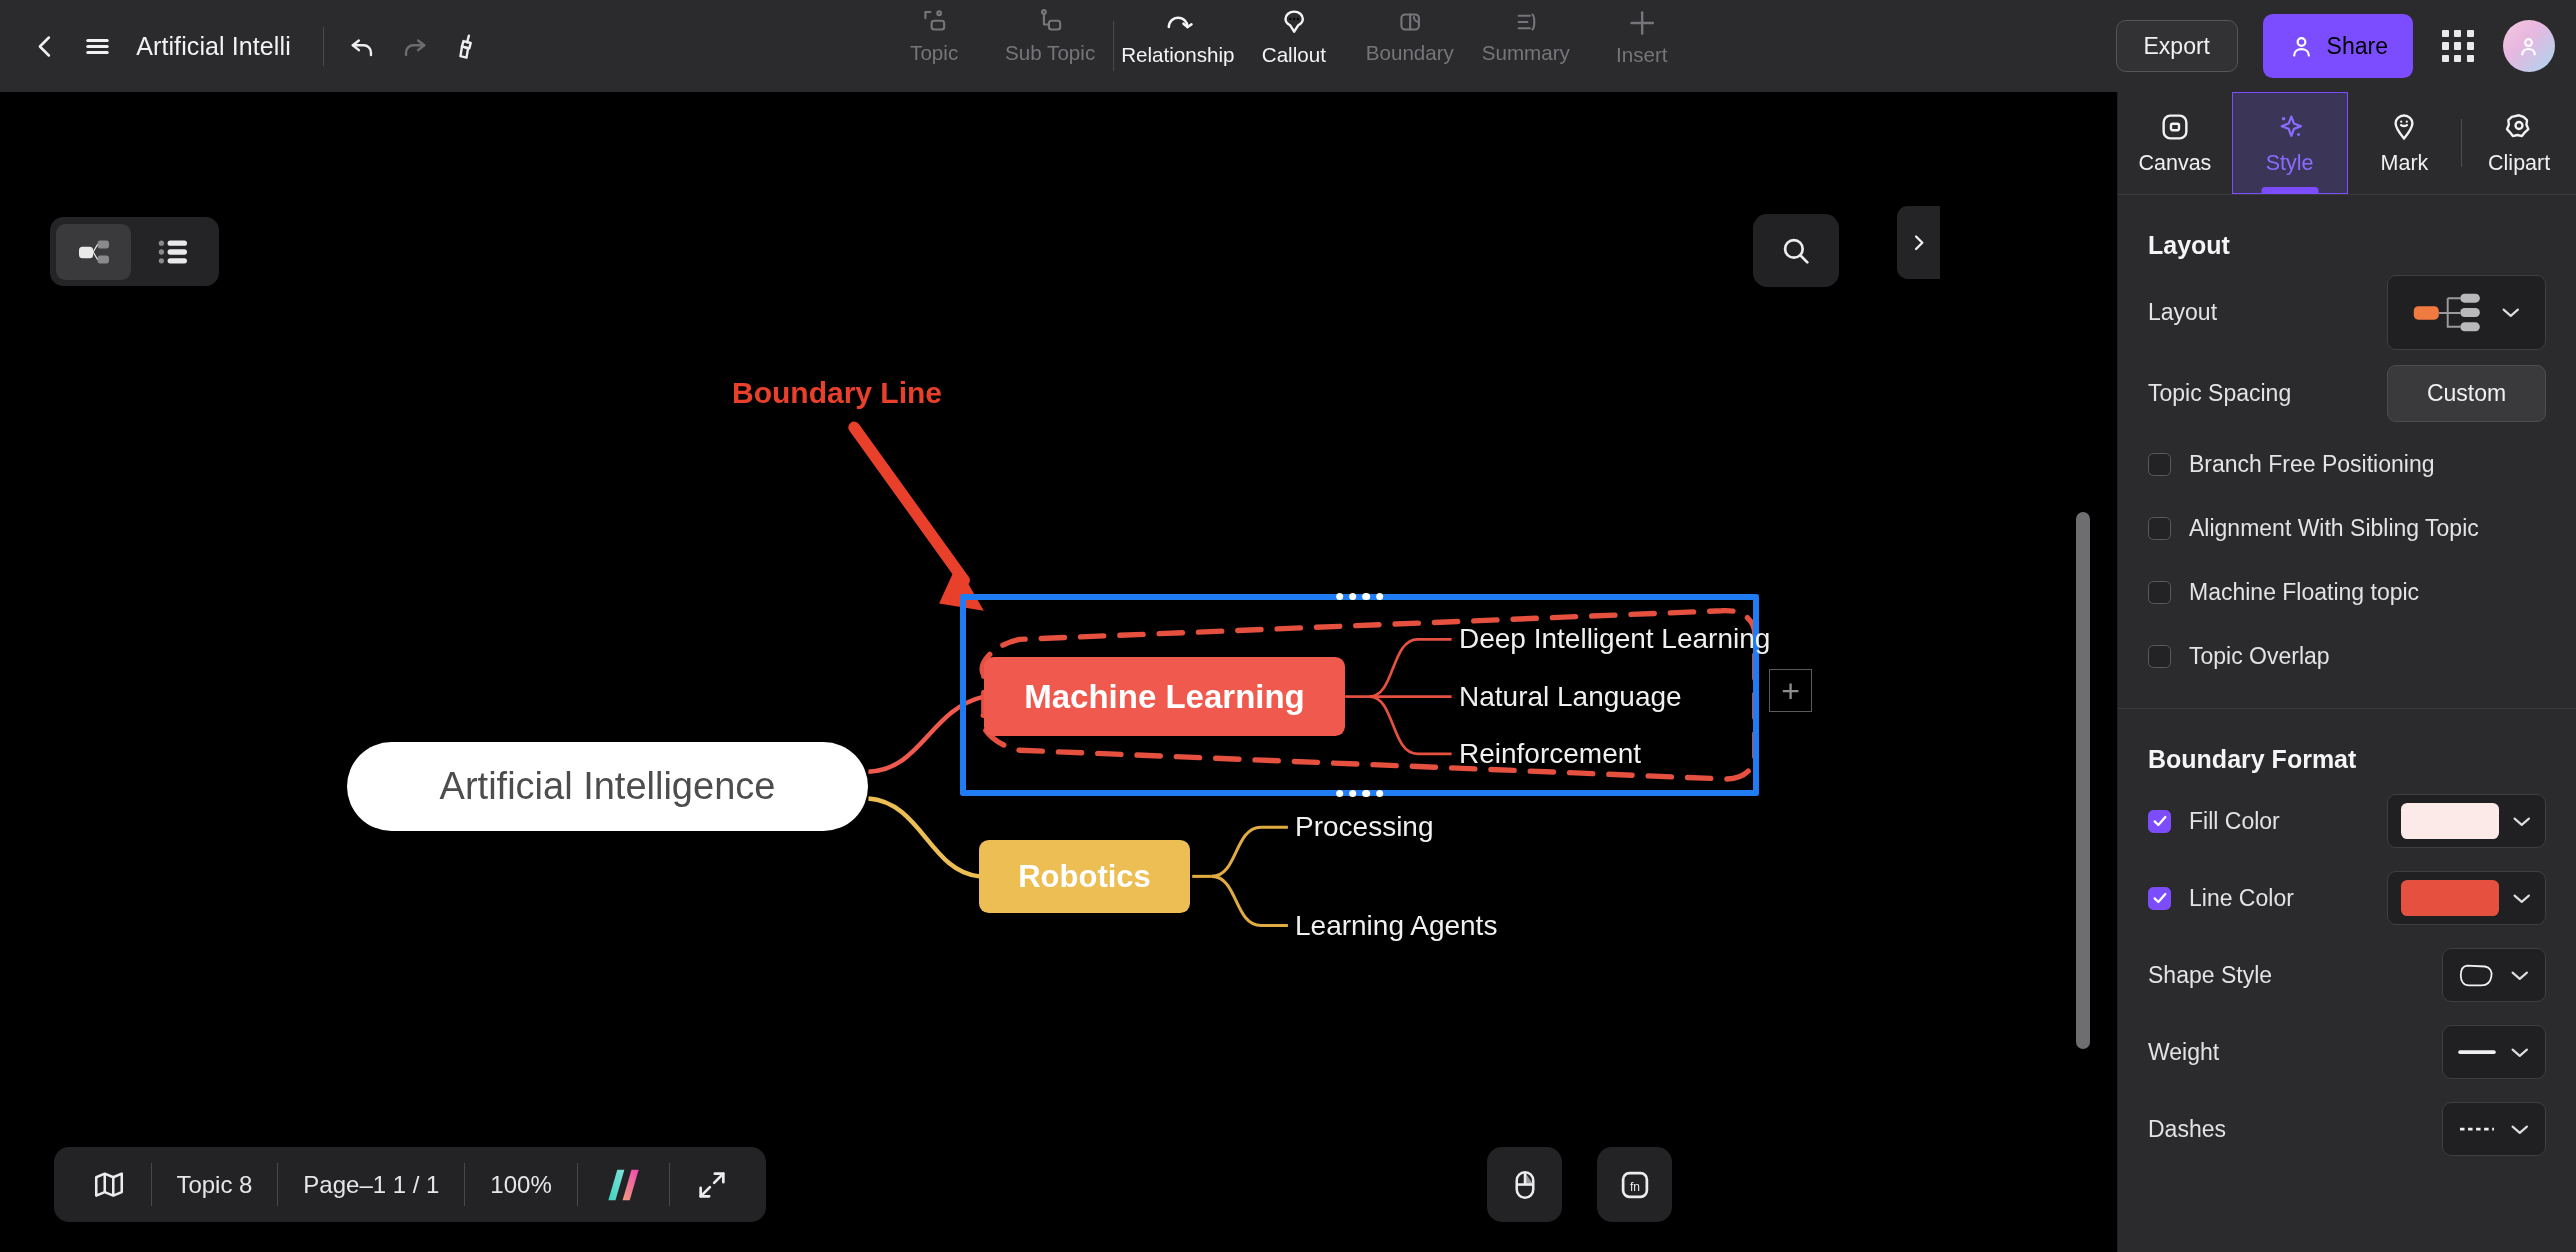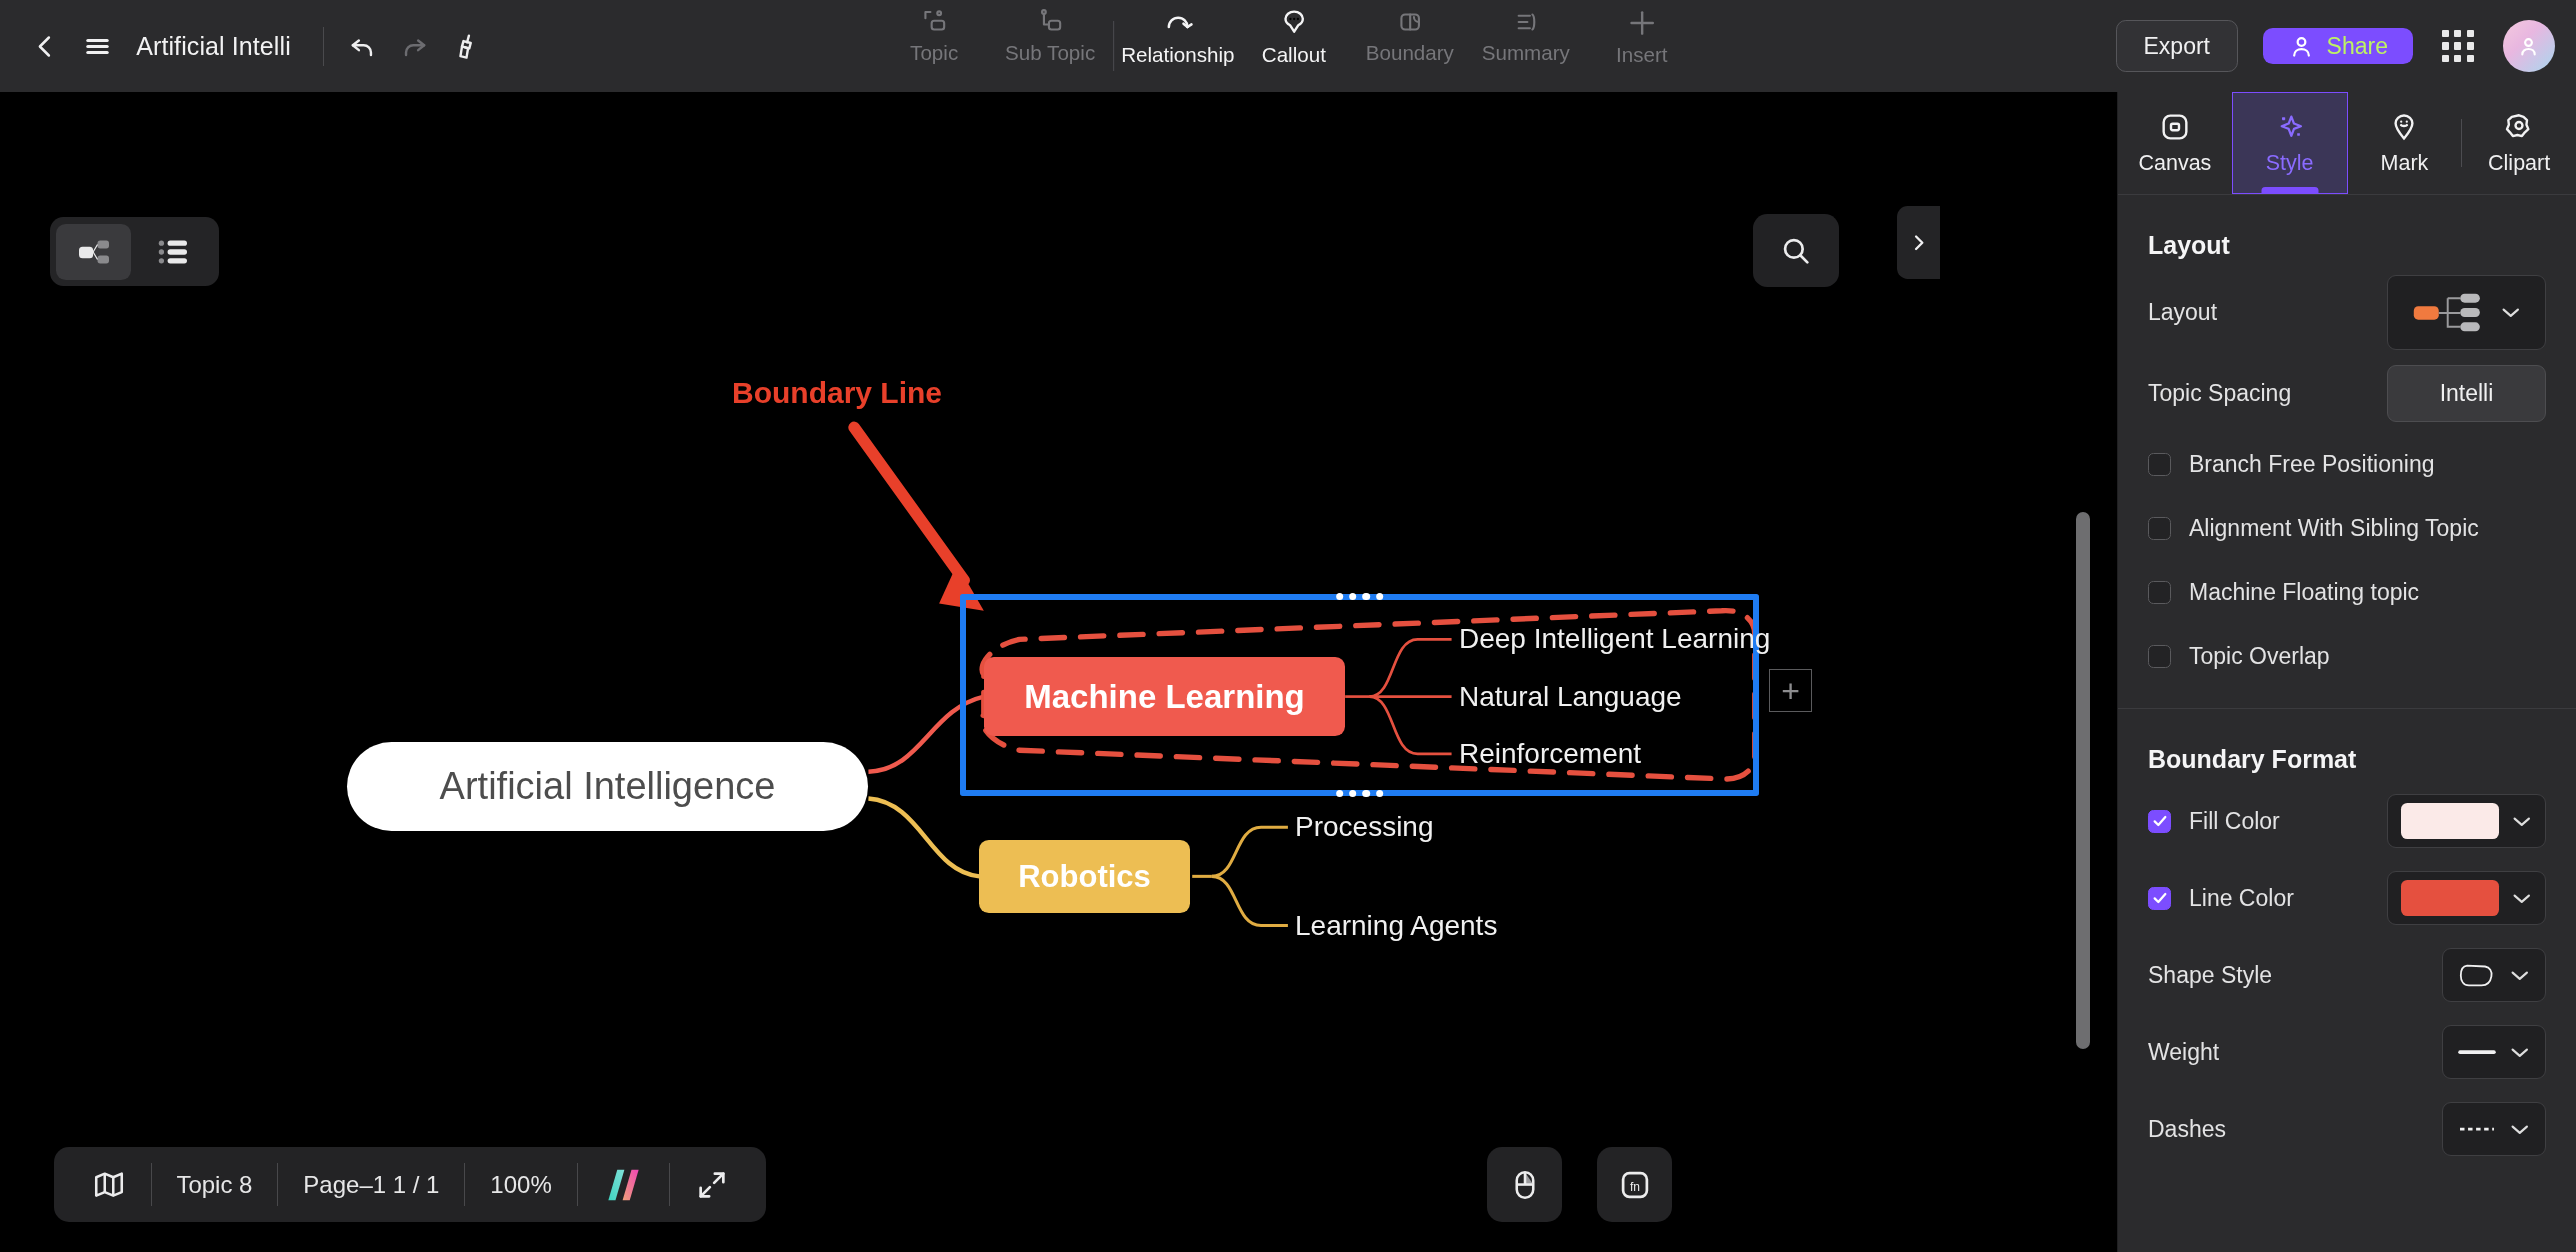--- a/index.html
+++ b/index.html
@@ -47,22 +47,22 @@
   .tb-right {
     position:absolute; right:21.5px; top:0; height:92px;
     display:flex; align-items:center; gap:25px;
   }
   .btn-export {
     height:52px; padding:0 27px; border:0.9px solid #56565a; border-radius:9.8px;
     color:#f0f0f1; font-size:23px; display:flex; align-items:center; cursor:pointer;
     background:#323235;
   }
   .btn-share {
-    height:36px; padding:8px 25px; border-radius:9.8px; background:#7c4dff;
-    color:#bef264; font-size:23px; display:flex; align-items:center; gap:11.6px; cursor:pointer;
+    height:64px; padding:8px 25px; border-radius:9.8px; background:#7c4dff;
+    color:#000000; font-size:23px; display:flex; align-items:center; gap:11.6px; cursor:pointer;
   }
   .grid-icon { display:grid; grid-template-columns:repeat(3,7.2px); gap:5.4px; cursor:pointer; padding:3.6px; }
   .grid-icon i { width:7.2px; height:7.2px; background:#e9e9ea; border-radius:0.9px; display:block; }
   .avatar {
     width:52px; height:52px; border-radius:50%;
     background:linear-gradient(135deg,#f4c9dd 0%,#e8b7e0 40%,#a9d7ef 100%);
     display:flex; align-items:center; justify-content:center; cursor:pointer;
   }
 
   
@@ -538,21 +538,21 @@
           </svg>
           <svg class="chev" viewBox="0 0 24 14" fill="none" stroke="#dedede" stroke-width="2.4" stroke-linecap="round" stroke-linejoin="round">
               <polyline points="4 4 12 11 20 4"></polyline>
             </svg>
         </div>
       </div>
 
       <div class="row" style="min-height:77px;">
         <span class="row-label">Topic Spacing</span>
         <div class="ctl ctl-custom">
-          <span>Intelli</span>
+          <span>Custom</span>
         </div>
       </div>
 
       <div class="cb-row">
         <span class="cbox"></span>
         <span class="cb-label">Branch Free Positioning</span>
       </div>
       <div class="cb-row">
         <span class="cbox"></span>
         <span class="cb-label">Alignment With Sibling Topic</span>

